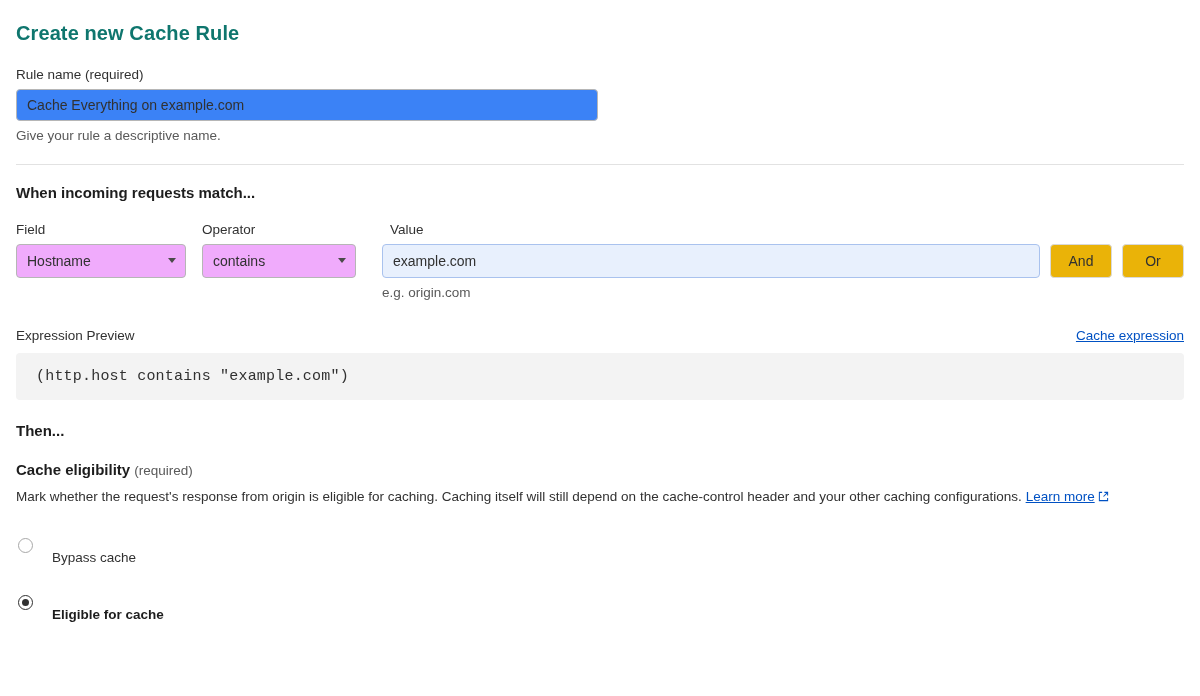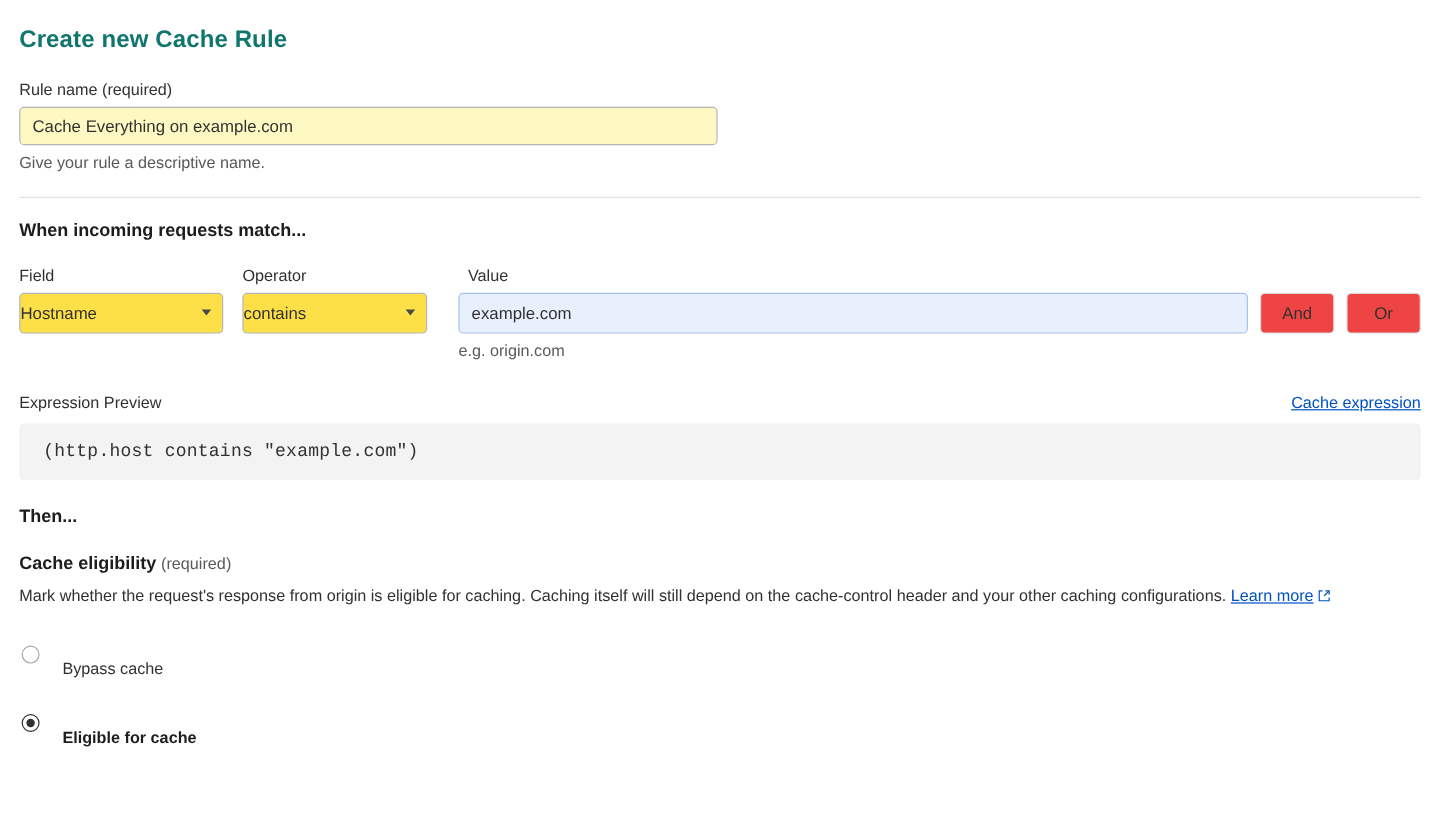--- a/index.html
+++ b/index.html
@@ -39,21 +39,21 @@
   .text-input {
     display: block;
     width: 582px;
     height: 32px;
     padding: 5px 10px;
     font-size: 14px;
     font-family: "Liberation Sans", sans-serif;
     color: #313131;
     border: 1px solid #b6b6b6;
     border-radius: 4px;
-    background: #fef9c3;
+    background: #3b82f6;
     outline: none;
   }
   .help-text {
     font-size: 13.5px;
     color: #595959;
     margin-top: 7px;
   }
 
   .divider {
     border: none;
@@ -87,24 +87,24 @@
   }
   .select-wrap {
     position: relative;
     height: 34px;
   }
   .select-box {
     width: 100%;
     height: 34px;
     border: 1px solid #b6b6b6;
     border-radius: 4px;
-    background: #fde047;
+    background: #f0abfc;
     font-size: 14px;
     color: #313131;
-    padding: 6px 28px 6px 0;
+    padding: 6px 28px 6px 10px;
     line-height: 20px;
     white-space: nowrap;
     overflow: hidden;
   }
   .caret {
     position: absolute;
     right: 10px;
     top: 14px;
     width: 0; height: 0;
     border-left: 4.5px solid transparent;
@@ -130,21 +130,21 @@
   .value-hint {
     font-size: 13.5px;
     color: #595959;
     margin-top: 7px;
   }
   .btn-group { display: flex; margin-left: 10px; }
   .btn-plain {
     height: 34px;
     min-width: 62px;
     padding: 0 14px;
-    background: #ef4444;
+    background: #eab308;
     border: 1px solid #d9d9d9;
     border-radius: 4px;
     font-size: 14px;
     font-family: "Liberation Sans", sans-serif;
     color: #313131;
     cursor: pointer;
   }
   .btn-plain + .btn-plain { margin-left: 10px; }
 
   

